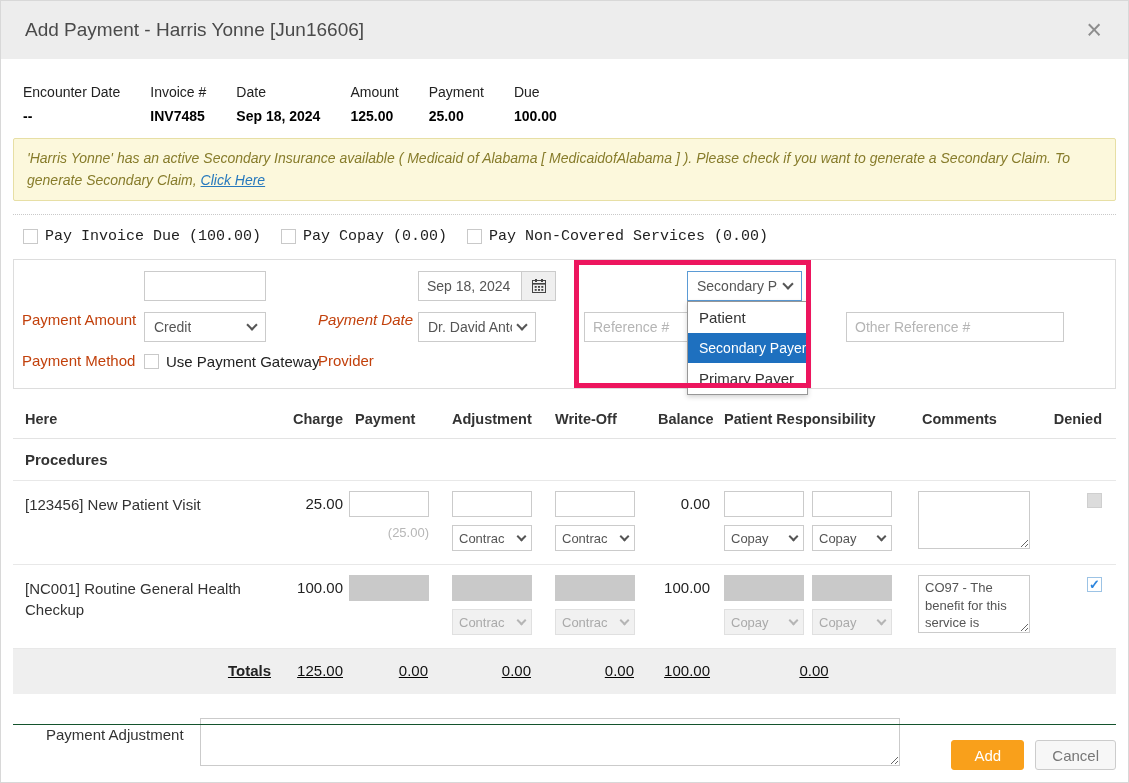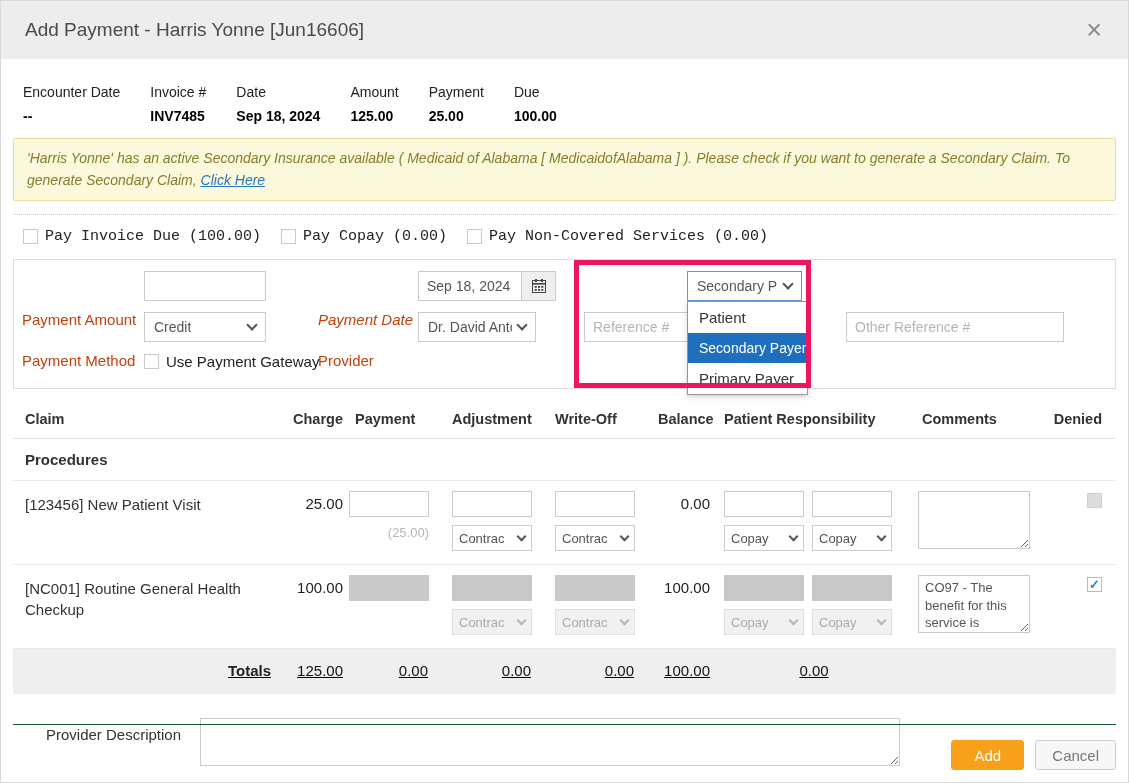--- a/index.html
+++ b/index.html
@@ -217,21 +217,21 @@
         <div class="dd-item selected">Secondary Payer</div>
         <div class="dd-item">Primary Payer</div>
       </div>
 
       <div class="pink-box"></div>
     </div>
 
     <div class="ptable">
 
       <div class="trow thead">
-        <div class="c-item">Claim</div>
+        <div class="c-item">Here</div>
         <div class="c-charge">Charge</div>
         <div class="c-payment" style="padding-left:6px;">Payment</div>
         <div class="c-adj">Adjustment</div>
         <div class="c-wo">Write-Off</div>
         <div class="c-bal">Balance</div>
         <div class="c-pr" style="padding-left:8px;">Patient Responsibility</div>
         <div class="c-com" style="padding-left:4px;">Comments</div>
         <div class="c-den">Denied</div>
       </div>
 
@@ -338,21 +338,21 @@
         <div class="c-wo tv">0.00</div>
         <div class="c-bal tv">100.00</div>
         <div class="c-pr tv">0.00</div>
         <div class="c-com"></div>
         <div class="c-den"></div>
       </div>
 
     </div>
 
     <div class="desc-row">
-      <div class="desc-label">Provider Description</div>
+      <div class="desc-label">Payment Adjustment</div>
       <textarea class="desc-ta" style=""></textarea>
     </div>
 
   </div>
 
   <div class="footer">
     <button class="btn btn-add">Add</button>
     <button class="btn btn-cancel">Cancel</button>
   </div>
 

